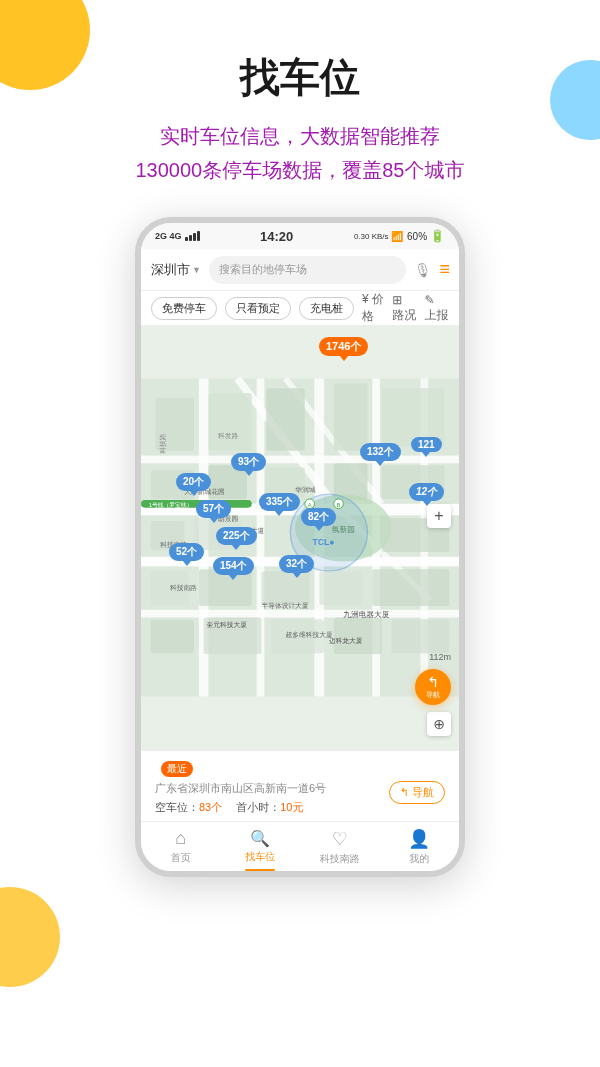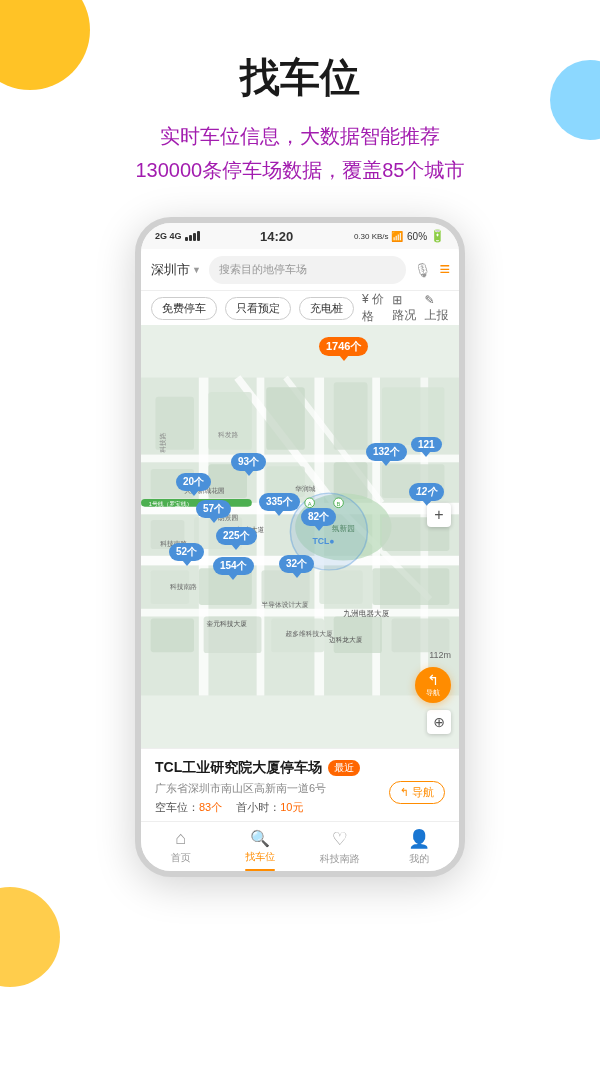--- a/index.html
+++ b/index.html
@@ -538,21 +538,21 @@
       <div class="marker" style="left:118px; top:168px;">
         <span>335个</span>
       </div>
 
       
       <div class="marker" style="left:160px; top:183px;">
         <span>82个</span>
       </div>
 
       
-      <div class="marker" style="left:225px; top:118px;">
+      <div class="marker" style="left:219px; top:118px;">
         <span>132个</span>
       </div>
 
       
       <div class="marker" style="left:270px; top:112px;">
         <span>121</span>
       </div>
 
       
       <div class="marker" style="left:268px; top:158px;font-style:italic;">
@@ -593,21 +593,20 @@
 
       
       <div style="position:absolute;right:8px;bottom:88px;font-size:9px;color:#666;text-align:center;">
         <span>112m</span>
       </div>
     </div>
 
     <div class="info-card">
       <div class="info-card-title-row">
         <div style="display:flex;align-items:center;">
-          <span class="info-card-title">TCL工业研究院大厦停车场</span>
           <span class="badge-new">最近</span>
         </div>
       </div>
       <div style="display:flex;justify-content:space-between;align-items:flex-start;">
         <div>
           <div class="info-card-address">广东省深圳市南山区高新南一道6号</div>
           <div class="info-card-details">
             <span>空车位：<span class="highlight">83个</span></span>
             <span>首小时：<span class="highlight">10元</span></span>
           </div>

